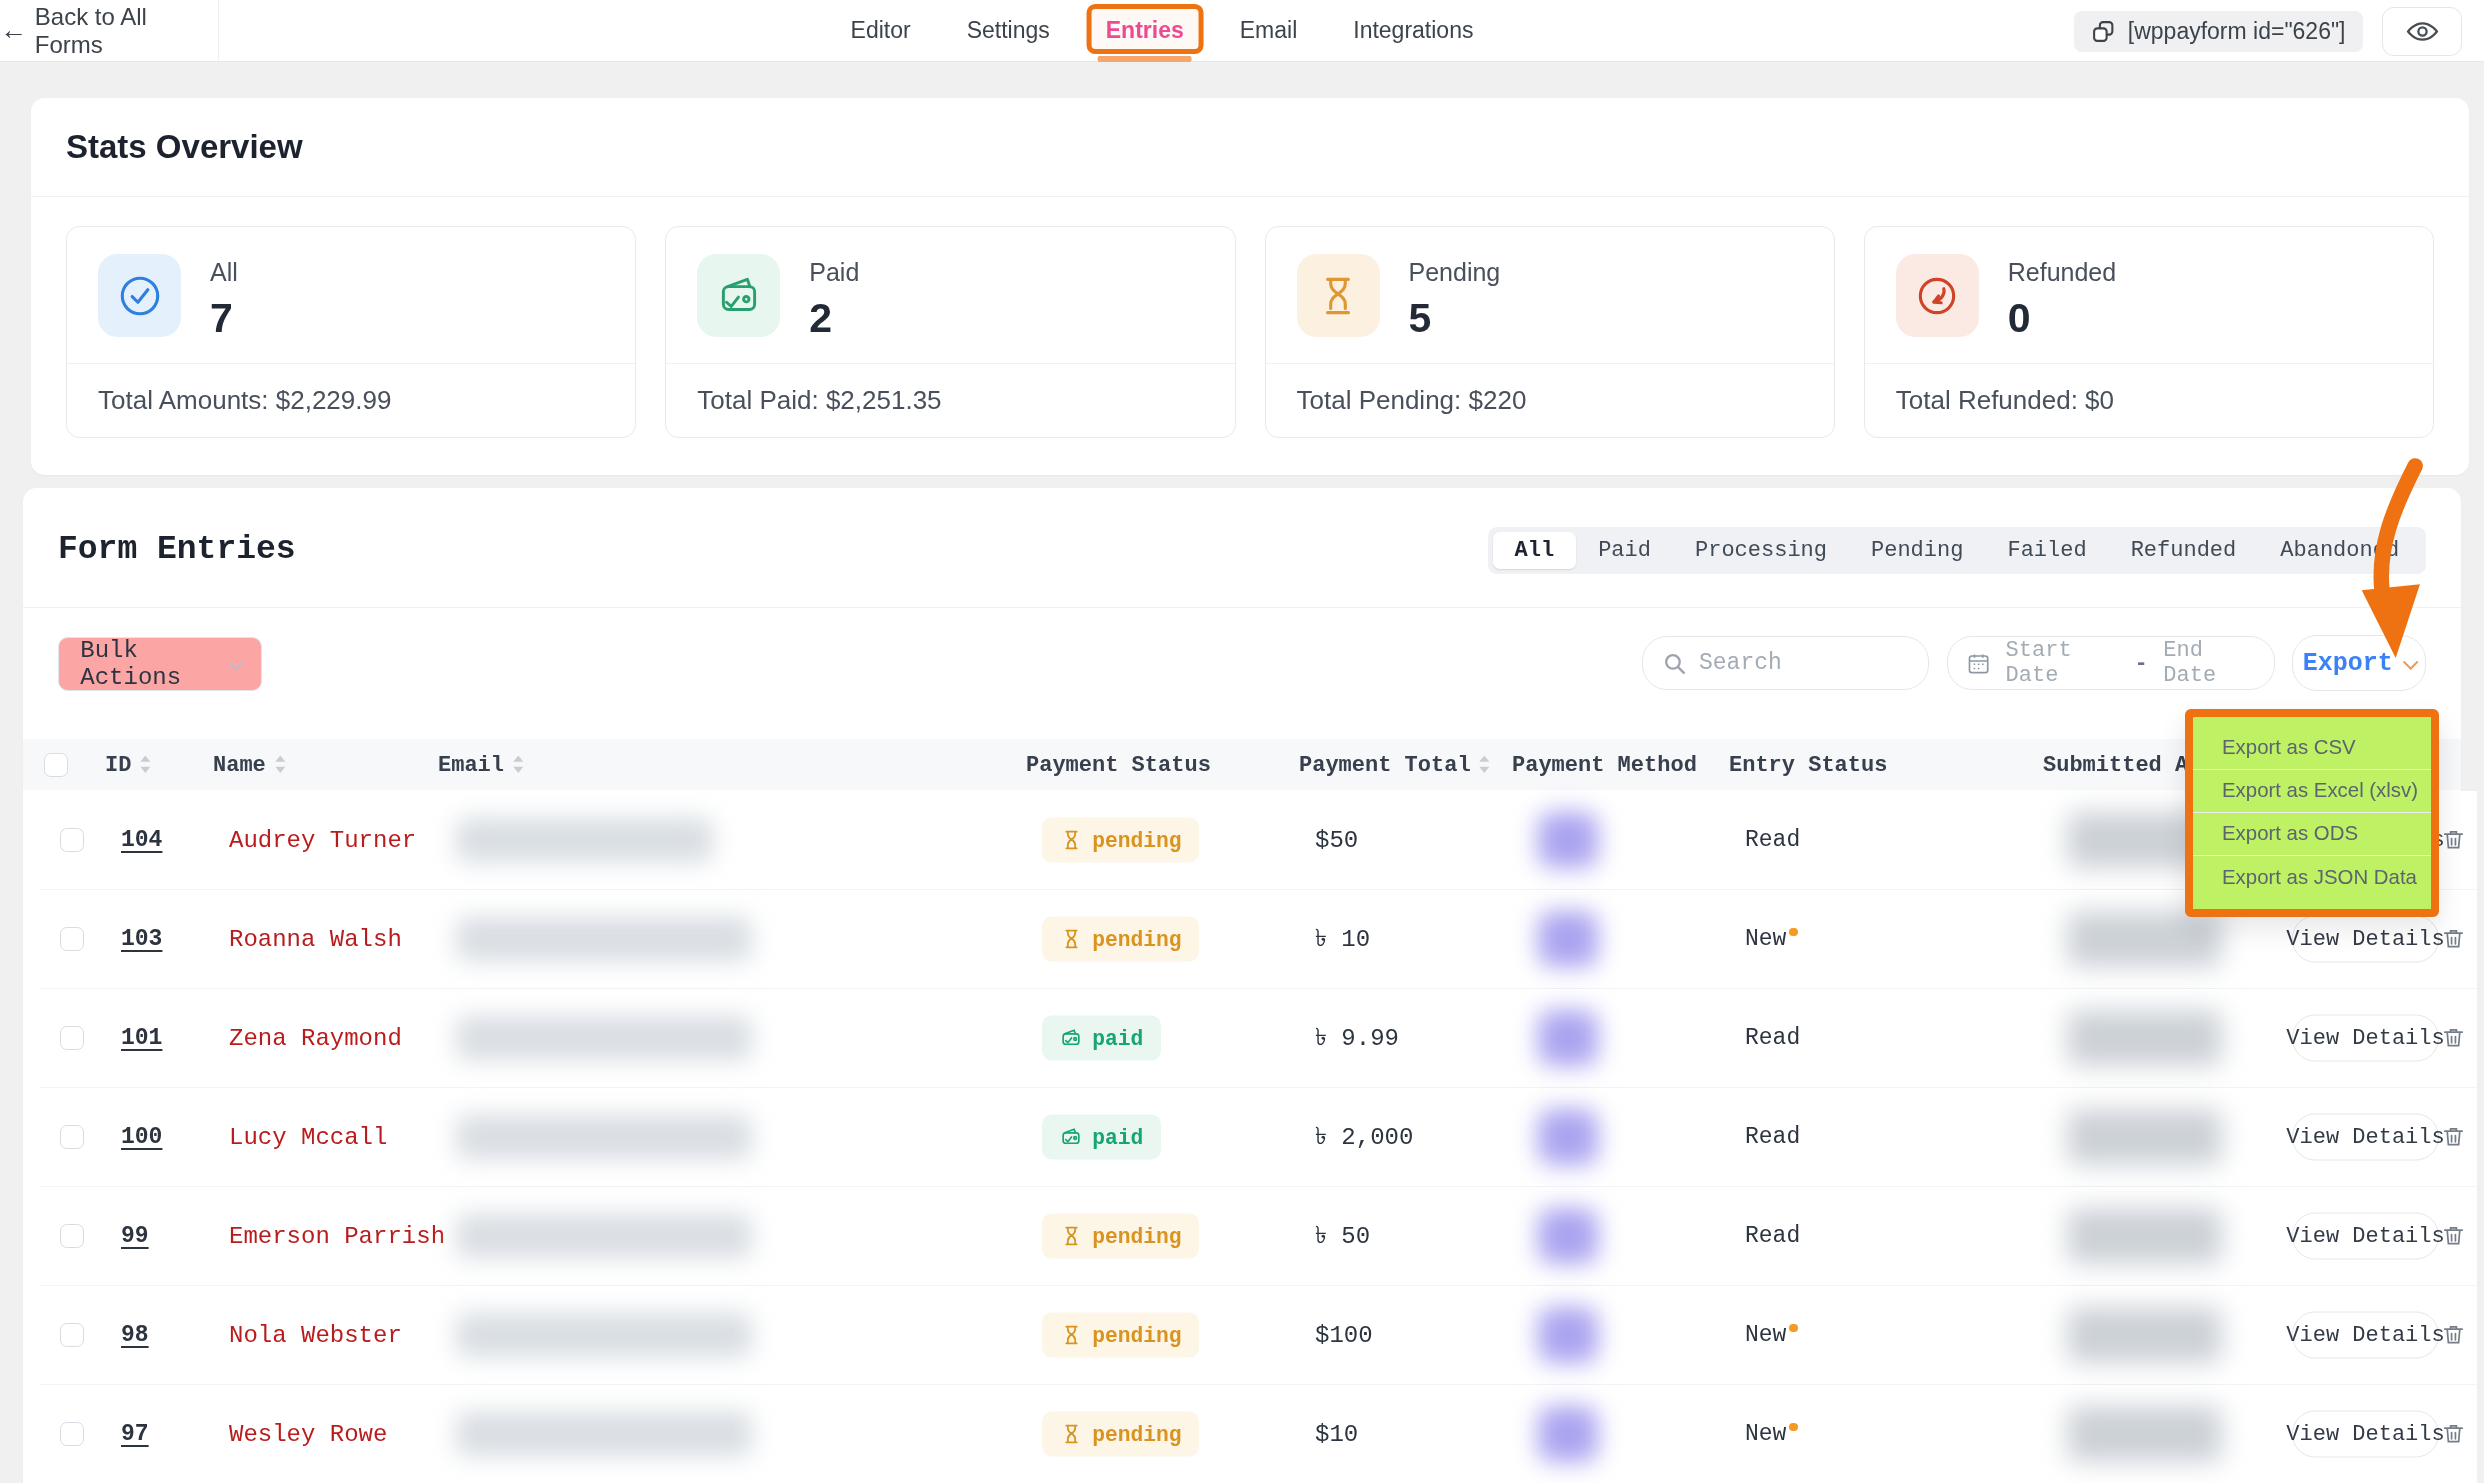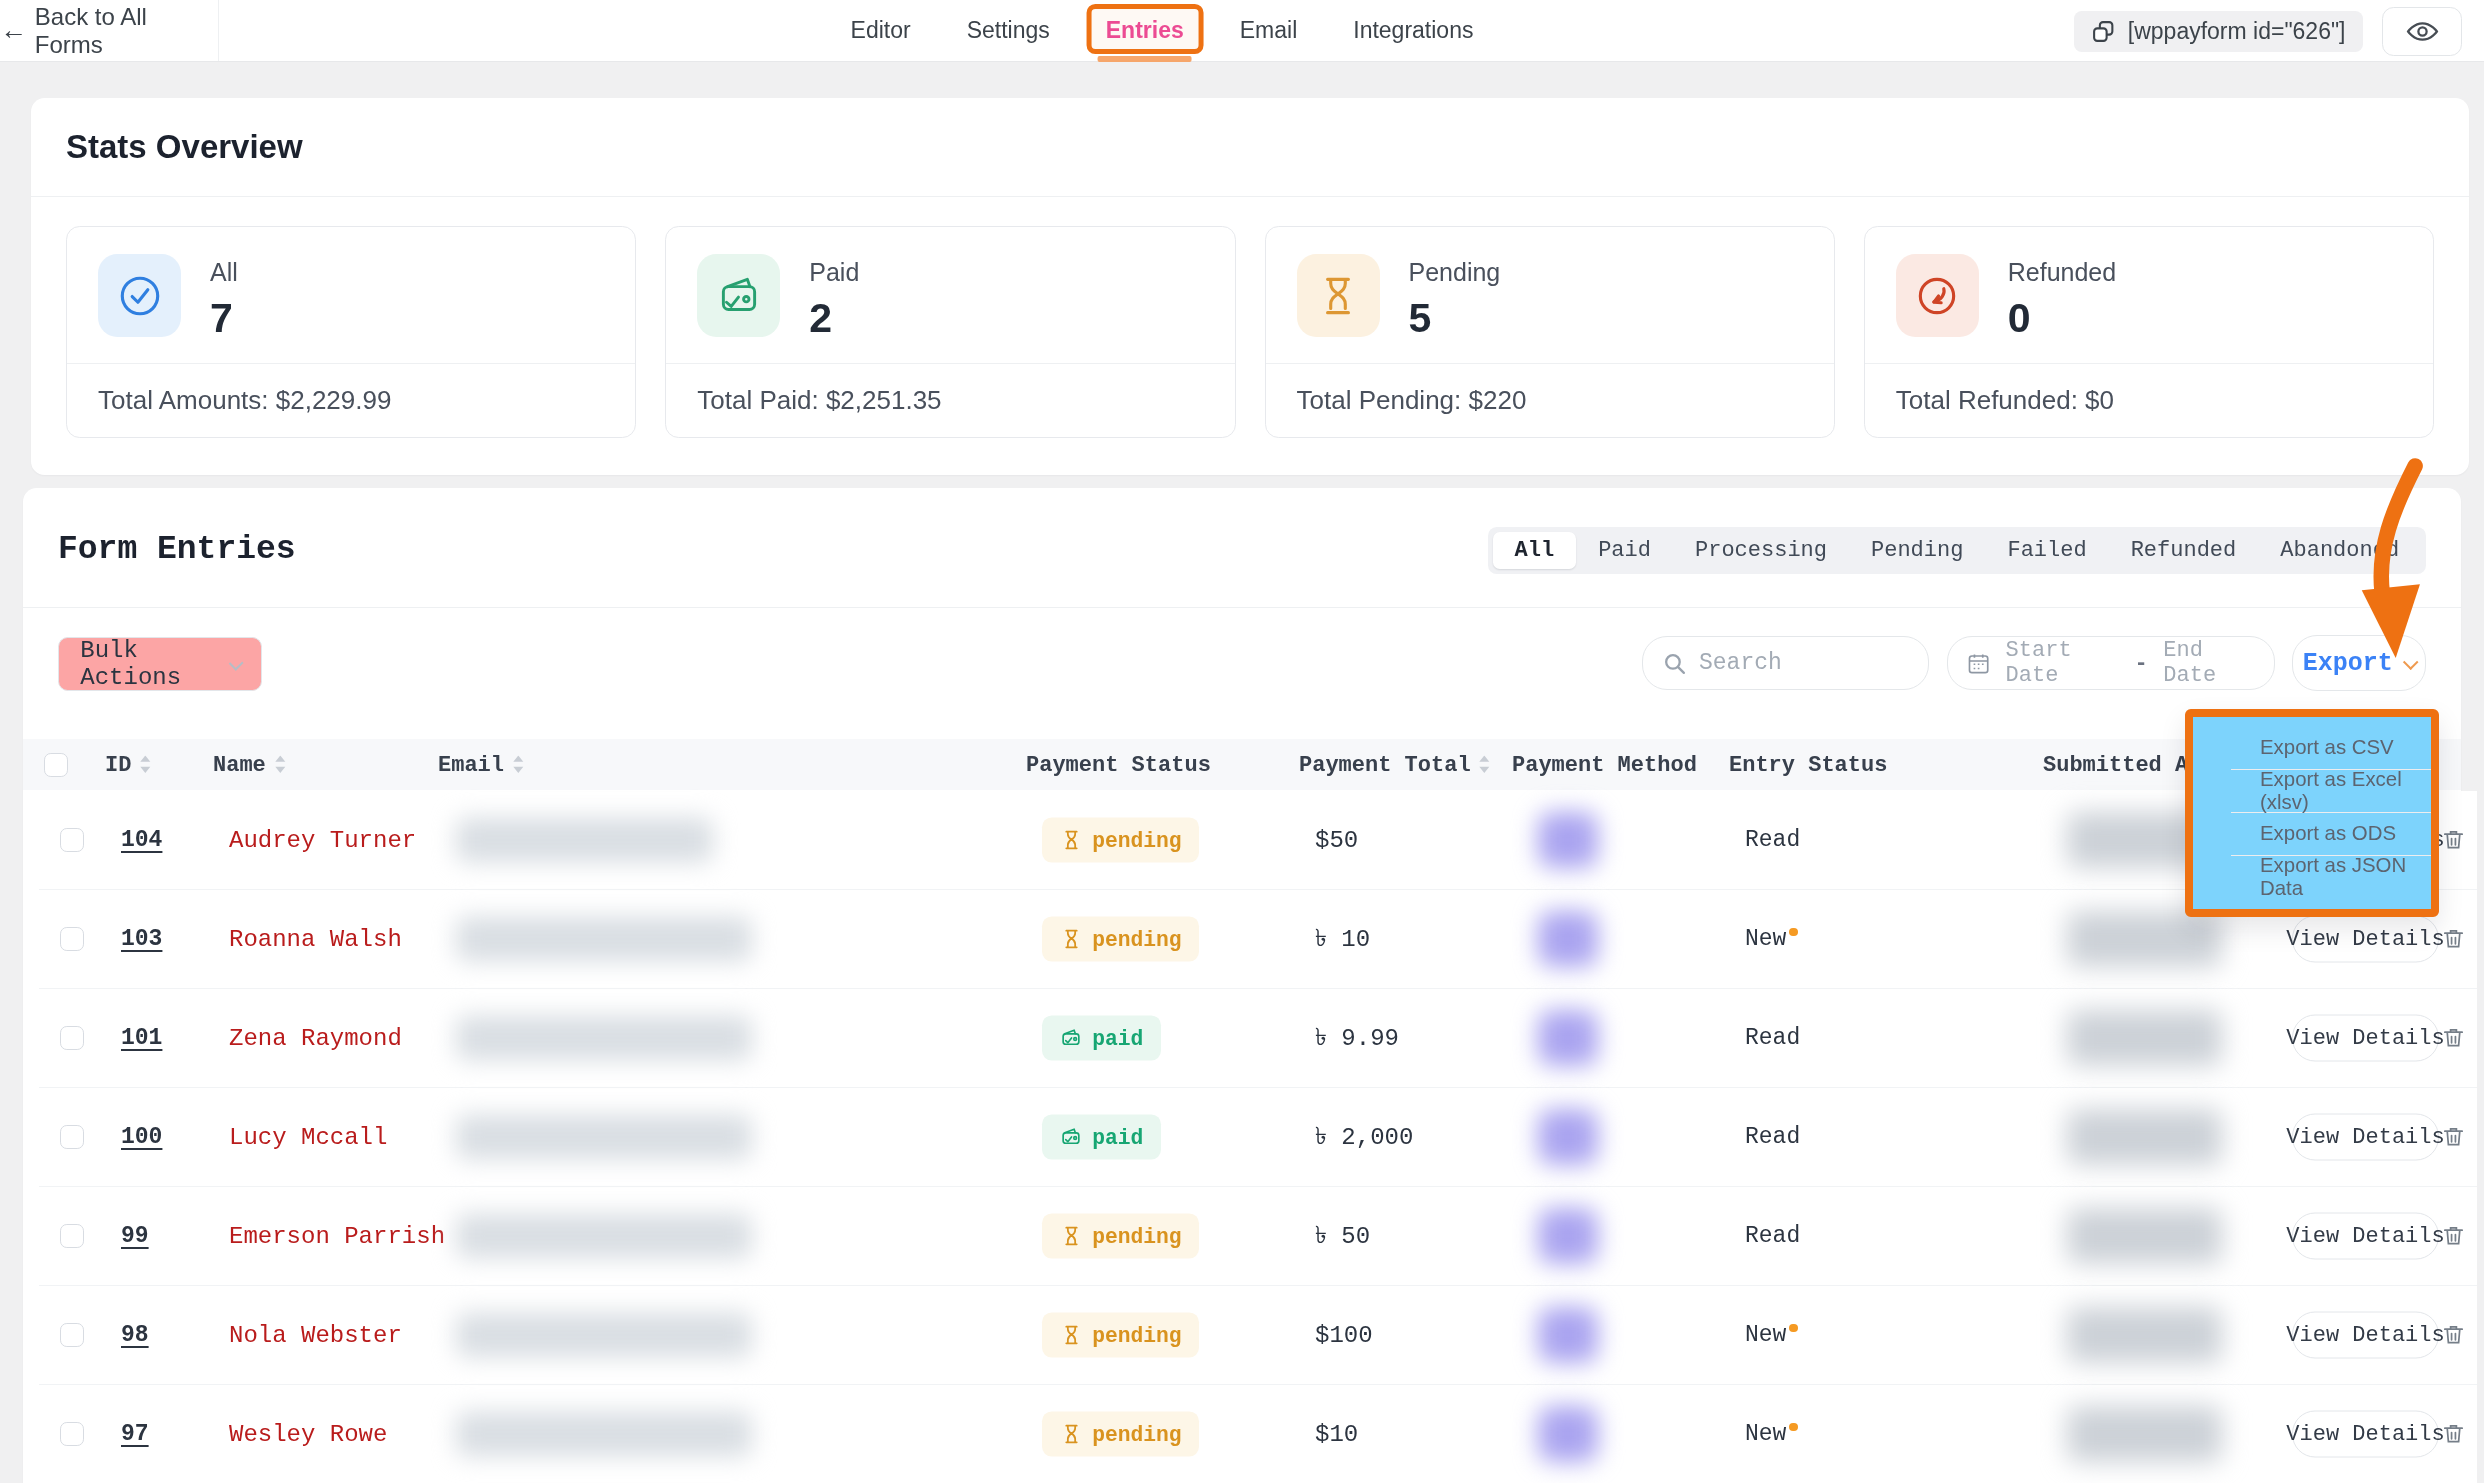--- a/index.html
+++ b/index.html
@@ -73,21 +73,21 @@
   .trow:nth-of-type(n+5) .blur-email { width:296px; }
   .blur-pm { left:1499px; width:60px; height:56px; background:#aaa4f0; border-radius:13.6px; filter:blur(11.6px); }
   .blur-sa { left:2028px; width:155px; height:56px; background:#ccd1d7; border-radius:9.7px; filter:blur(12.6px); }
   .badge { display:inline-flex; align-items:center; gap:9.7px; height:45px; padding:0 17.5px; border-radius:9.7px; font-size:21.3px; font-weight:600; }
   .badge.pending { background:#fdf6e7; color:#d9931f; }
   .badge.paid { background:#e9f7f0; color:#17a673; }
   .vd-btn { width:147px; height:47px; border:1px solid #e3e6ea; border-radius:23px; background:#fff; display:flex; align-items:center; justify-content:center; font-size:22px; color:#333b47; cursor:pointer; }
   .trash { cursor:pointer; }
 
   
-  .export-annotation { position:absolute; left:2185px; top:709px; width:254px; height:208px; border:8.7px solid #ee7112; border-radius:5.8px; background:#7dd3fc; z-index:40; box-shadow:0 11.6px 27px rgba(16,24,40,.10);padding-left:38px; }
+  .export-annotation { position:absolute; left:2185px; top:709px; width:254px; height:208px; border:8.7px solid #ee7112; border-radius:5.8px; background:#bef264; z-index:40; box-shadow:0 11.6px 27px rgba(16,24,40,.10); }
   .export-menu { padding-top:9.7px; }
   .export-item { height:43px; display:flex; align-items:center; padding-left:29px; font-size:20.4px; color:#5c6470; cursor:pointer; }
   .export-item:not(:last-child) { border-bottom:1px solid #ededef; }
   .arrow-ann { position:absolute; left:0; top:0; z-index:60; pointer-events:none; }
 </style>
 </head>
 <body>
 
 <div class="topbar">
   <div class="back">

